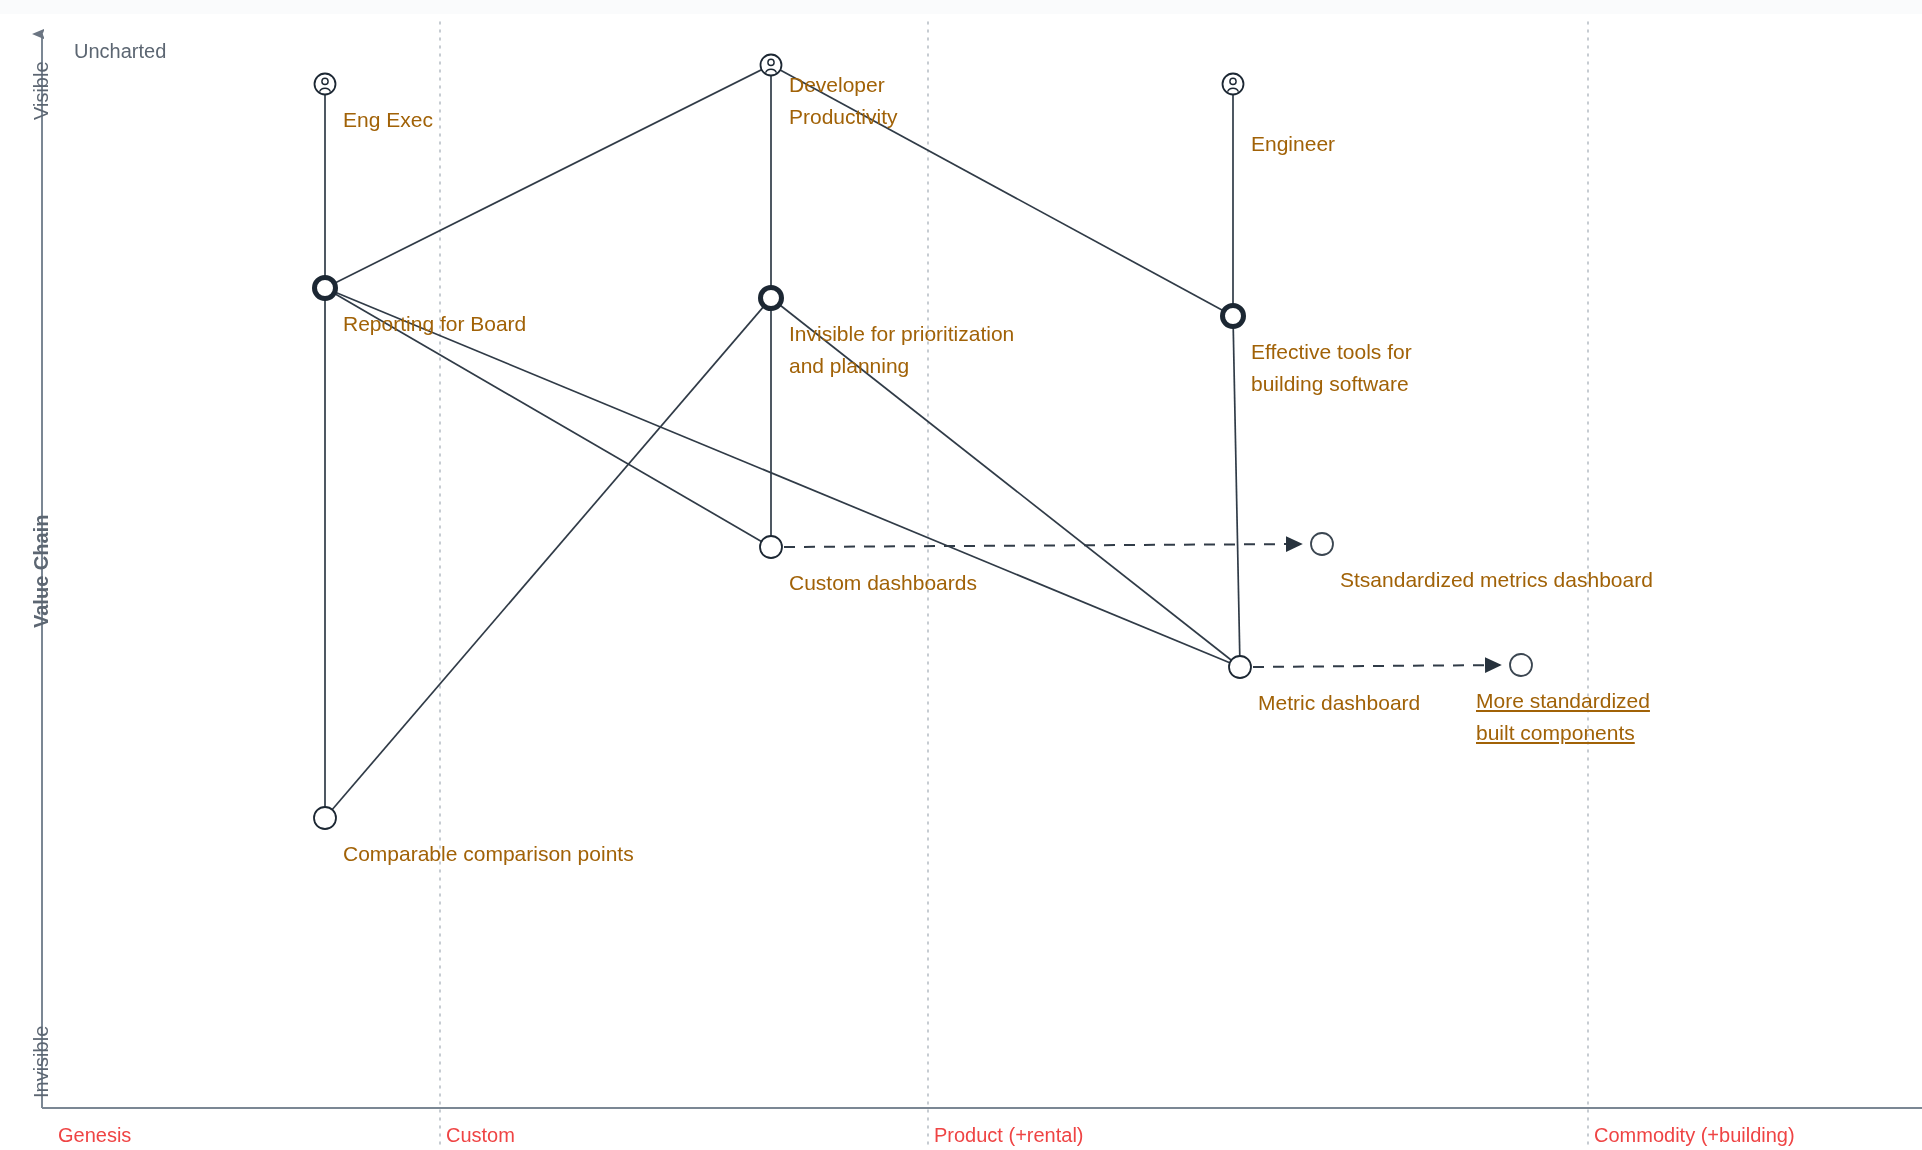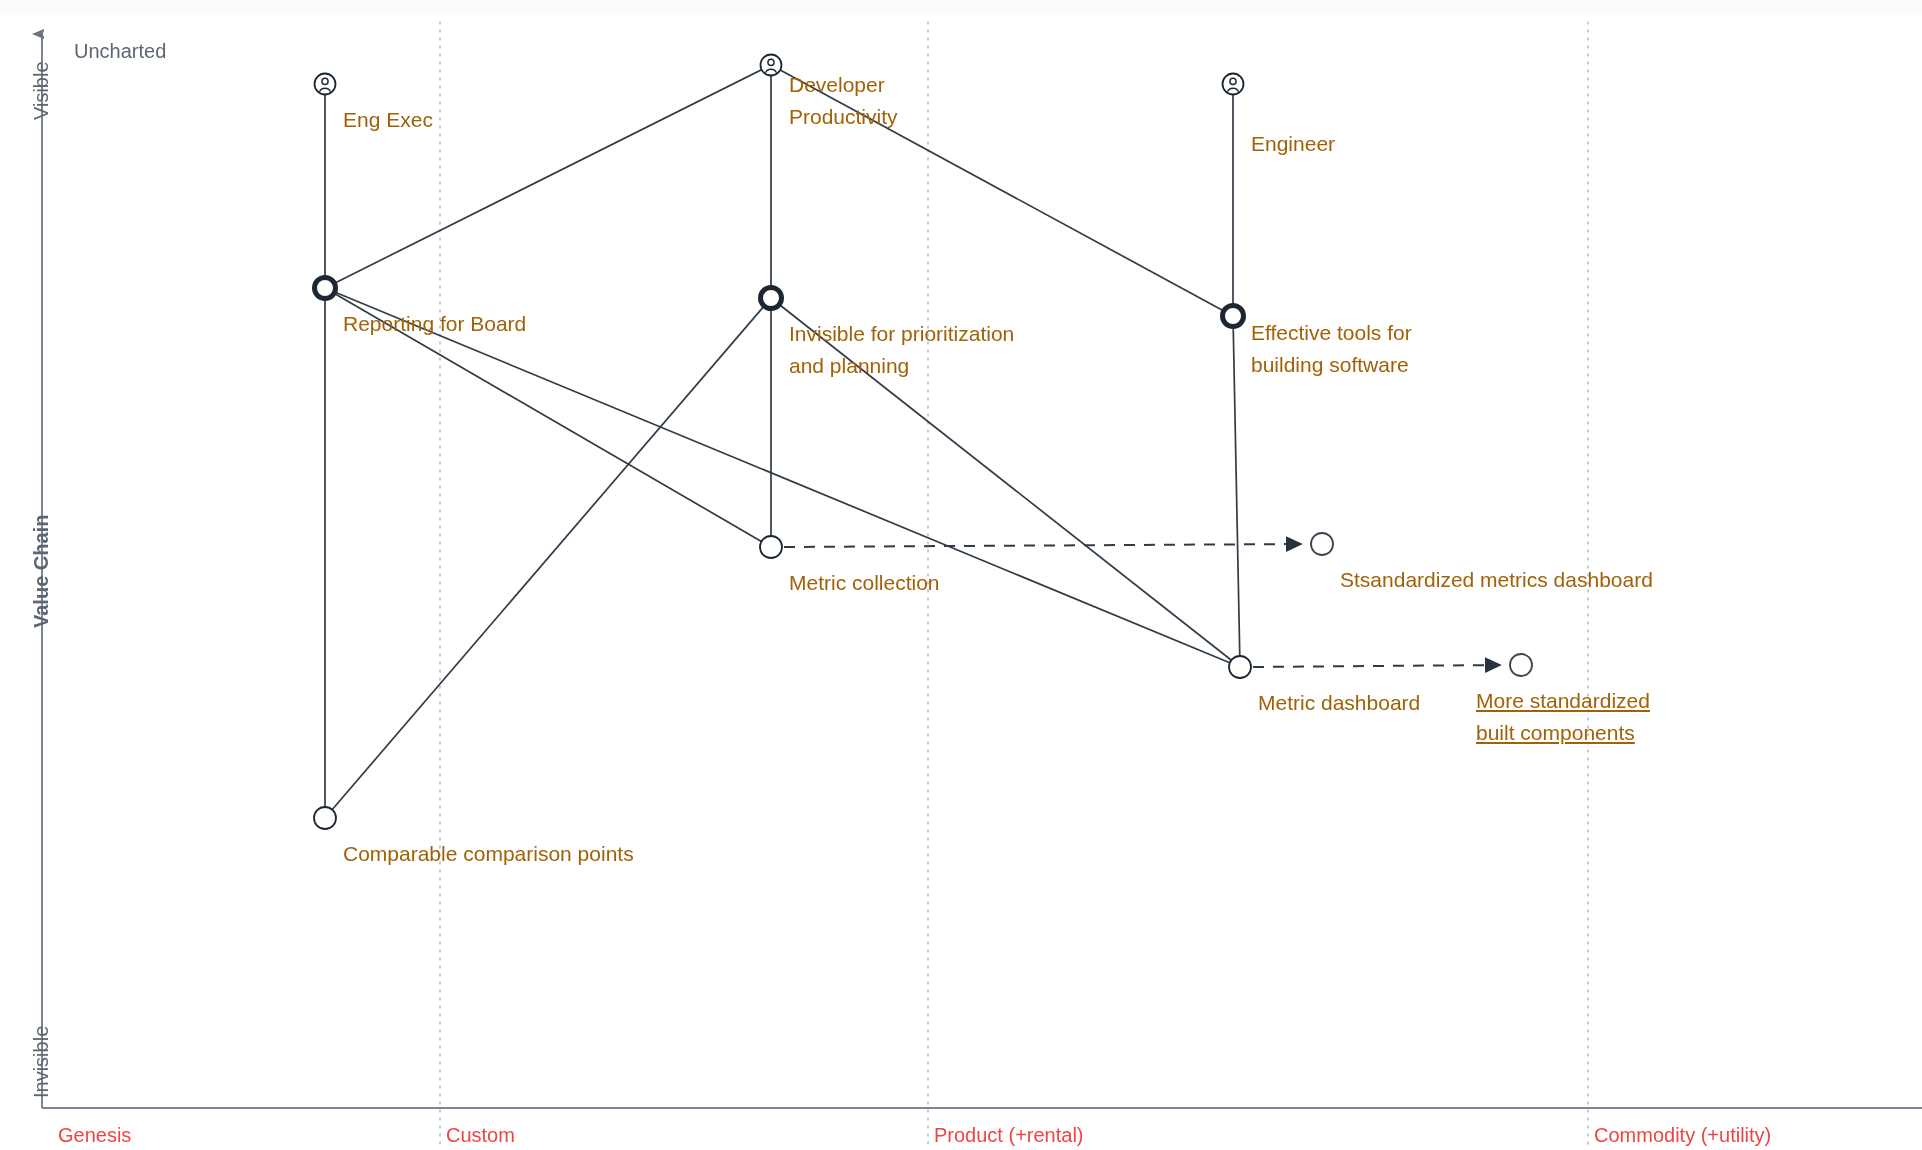--- a/index.html
+++ b/index.html
@@ -144,32 +144,32 @@
 
   <div class="axis-caption rot" id="cap-visible" style="left: 30px; top: 120px;">Visible</div>
   <div class="axis-caption rot bold" id="cap-valuechain" style="left: 30px; top: 628px;">Value Chain</div>
   <div class="axis-caption rot" id="cap-invisible" style="left: 30px; top: 1098px;">Invisible</div>
   <div class="axis-caption" id="cap-uncharted" style="left:74px; top:40px;">Uncharted</div>
 
   <div id="stage-label-layer">
       <div class="stage-label" style="left: 58px; top: 1124px;">Genesis</div>
       <div class="stage-label" style="left: 446px; top: 1124px;">Custom</div>
       <div class="stage-label" style="left: 934px; top: 1124px;">Product (+rental)</div>
-      <div class="stage-label" style="left: 1594px; top: 1124px;">Commodity (+utility)</div>
+      <div class="stage-label" style="left: 1594px; top: 1124px;">Commodity (+building)</div>
     </div>
   <div id="node-label-layer">
       <div class="node-label" style="left: 343px; top: 104px;">Eng Exec</div>
       <div class="node-label" style="left: 789px; top: 69px;">Developer
 Productivity</div>
       <div class="node-label" style="left: 1251px; top: 104px; margin-top: 24px;">Engineer</div>
       <div class="node-label" style="left: 343px; top: 308px;">Reporting for Board</div>
       <div class="node-label" style="left: 789px; top: 318px;">Invisible for prioritization
 and planning</div>
-      <div class="node-label" style="left: 1251px; top: 317px;">Effective tools for
+      <div class="node-label" style="left: 1251px; top: 336px;">Effective tools for
 building software</div>
-      <div class="node-label" style="left: 789px; top: 567px;">Metric collection</div>
+      <div class="node-label" style="left: 789px; top: 567px;">Custom dashboards</div>
       <div class="node-label" style="left: 1258px; top: 687px;">Metric dashboard</div>
       <div class="node-label" style="left: 343px; top: 838px;">Comparable comparison points</div>
       <div class="node-label" style="left: 1340px; top: 564px;">Stsandardized metrics dashboard</div>
       <div class="node-label" style="left: 1476px; top: 685px; text-decoration: underline;">More standardized
 built components</div>
     </div>
 </div>
 
 </body></html>

